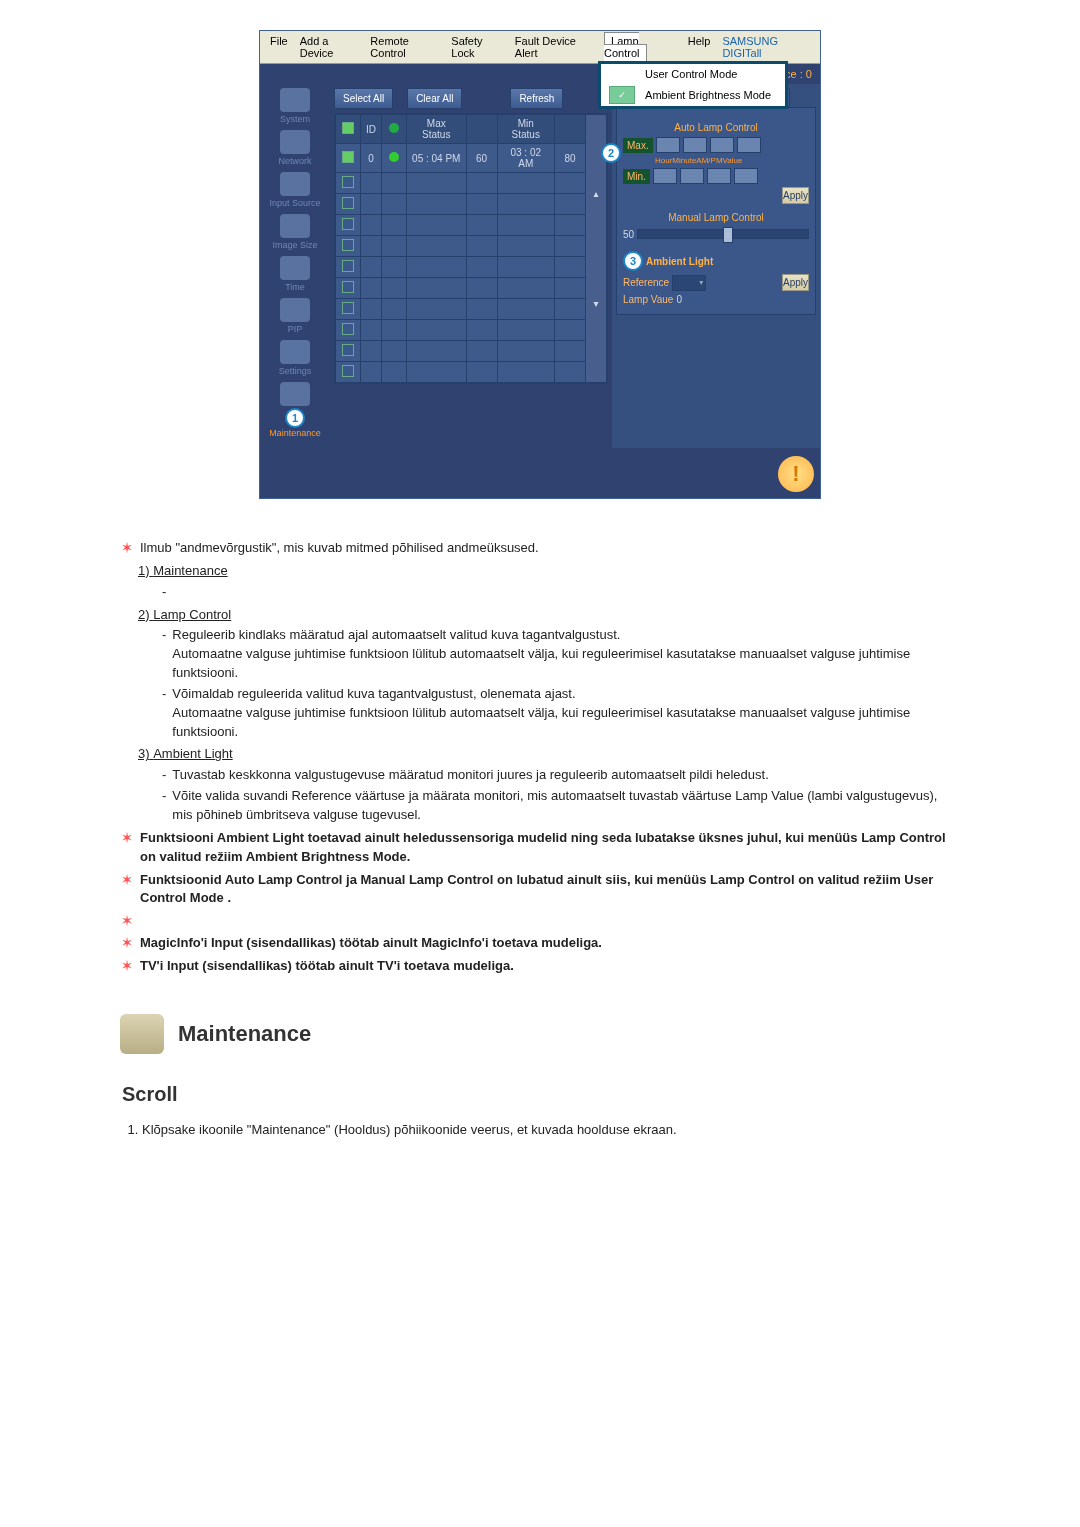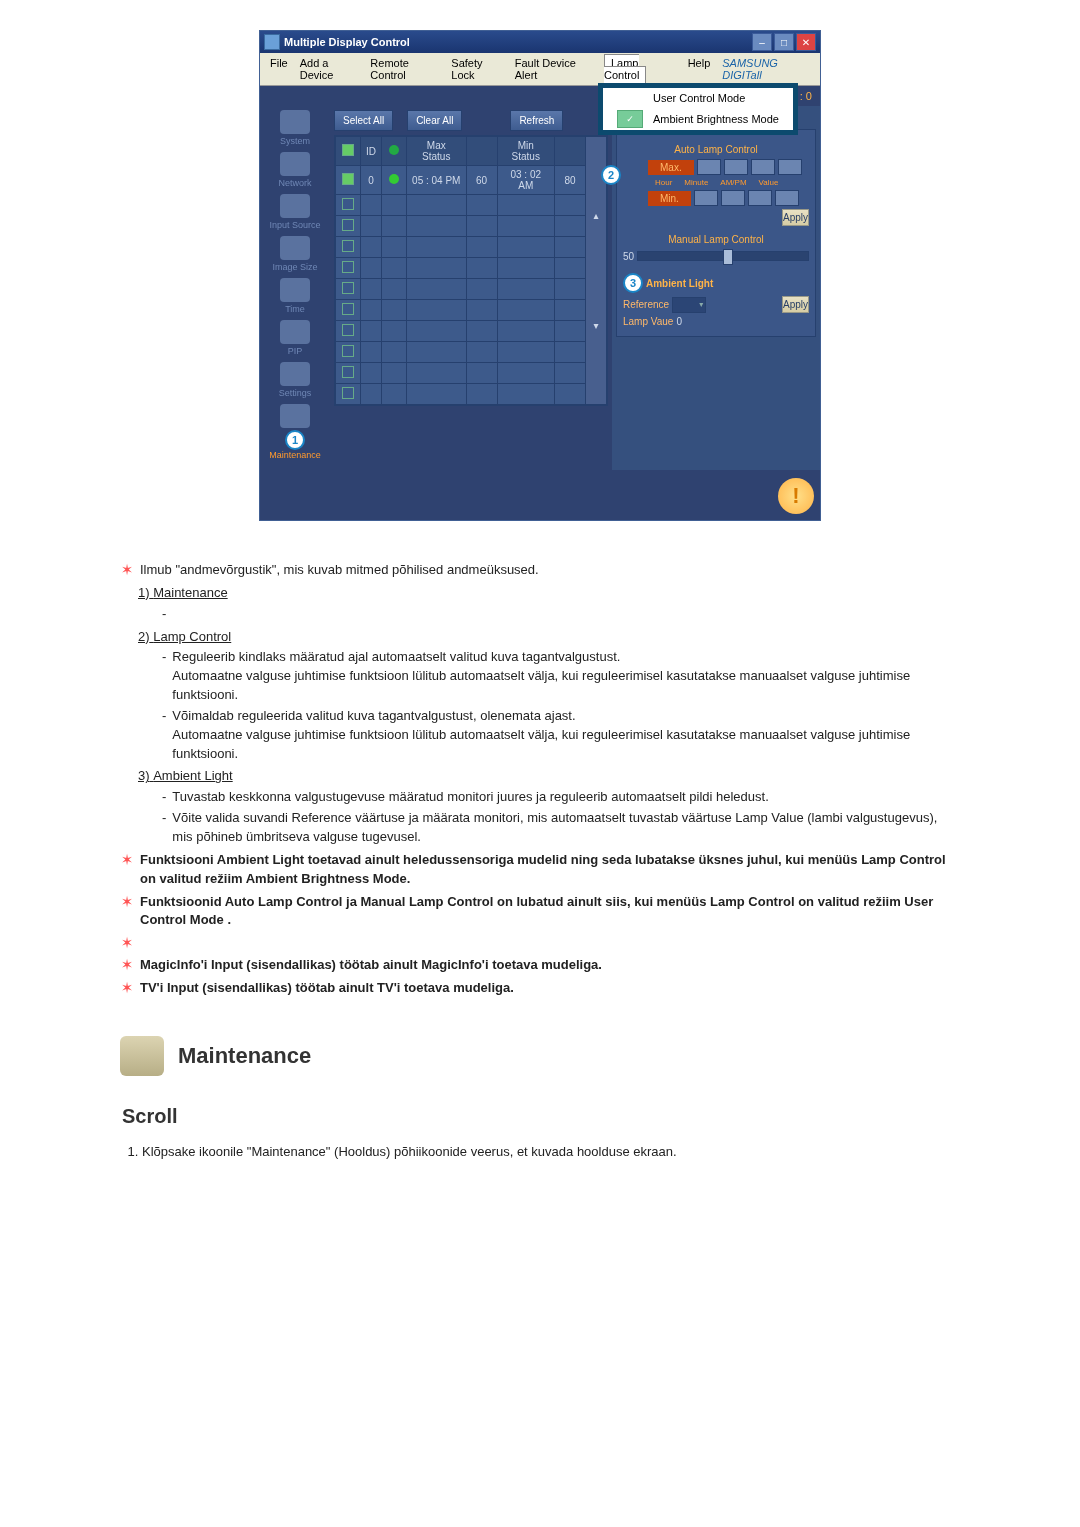--- a/index.html
+++ b/index.html
@@ -50,24 +50,23 @@
     background: #fff; border: 1px solid #888;
   }
   .dropdown-menu {
     position: relative;
   }
   .dropdown-panel {
     position: absolute;
     top: 100%;
     left: 0;
     background: #fff;
-    border: 5px solid #0c4a6e;
+    border: 3px solid #0c4a6e;
     font-size: 11px;
     z-index: 5;
-    padding-left: 6px;
   }
   .dropdown-panel div { padding: 2px 8px; white-space: nowrap; display:flex; align-items:center; gap:4px;}
   .checkmark {
     width:12px;height:12px;background:#7c9;border:1px solid #5a7;display:inline-flex;align-items:center;justify-content:center;font-size:9px;color:#fff;
   }
   .info-row {
     background: #2f4270;
     color: #fff;
     font-size: 11px;
     display: flex;
@@ -160,21 +159,21 @@
     background: #4b6aa0;
     color: #fff;
   }
   .panel-body {
     border: 1px solid #26406e;
     background: #3b5688;
     padding: 6px;
   }
   .group-title { color:#ffb347; text-align:center; margin:8px 0 4px 0; }
   .row { display:flex; align-items:center; gap:3px; margin-bottom:3px;}
-  .lbl-box { background:#c2410c; color:#ffb96a; padding:2px 12px;margin-left:25px;}
+  .lbl-box { background:#14532d; color:#ffb96a; padding:2px 4px;}
   .small-sel { width:22px;height:14px;background:#6b85b1;border:1px solid #26406e;}
   .tiny-lbl { color:#ff9a2e; font-size:8px; }
   .apply-btn {
     background: linear-gradient(#e8e1c4,#d6cda5);
     color:#2a4066;
     padding:2px 0;
     border:1px solid #998;
     font-size:10px;
     margin-left:auto;
   }
@@ -211,29 +210,20 @@
   .subheading { font-size:20px; font-weight:bold; color:#333; margin:10px 0 12px 2px;}
   ol.scroll-steps { margin:0 0 0 22px; padding:0;}
 </style>
 </head>
 <body>
 
 <div class="page">
 
   <div class="screenshot">
 
-    <div class="titlebar">
-      <span style="width:14px;height:14px;background:#6aa0d8;border:1px solid #3a6ba0;margin-right:4px;"></span>
-      <span class="title">Multiple Display Control</span>
-      <span class="win-btns">
-        <span>–</span>
-        <span>□</span>
-        <span class="close">✕</span>
-      </span>
-    </div>
 
     <div class="menubar">
       <span>File</span>
       <span>Add a Device</span>
       <span>Remote Control</span>
       <span>Safety Lock</span>
       <span>Fault Device Alert</span>
       <span class="dropdown-menu">
         <span class="lamp-open">Lamp Control</span>
         <div class="dropdown-panel">
@@ -241,21 +231,21 @@
               <span style="width:14px;"></span>
               <span>User Control Mode</span>
             </div>
           <div>
               <span class="checkmark">✓</span>
               <span>Ambient Brightness Mode</span>
             </div>
         </div>
       </span>
       <span>Help</span>
-      <span style="margin-left:auto;color:#1a63a8;font-style:italic;">SAMSUNG DIGITall</span>
+      <span style="margin-left:auto;color:#1a63a8;">SAMSUNG DIGITall</span>
     </div>
 
     <div class="info-row">
       <span class="device">Device : 0</span>
     </div>
 
     <div class="content-row">
 
       <div class="sidebar">
         <div class="side-item"><div class="icon"></div><span>System</span></div>
@@ -405,21 +395,21 @@
         <div class="panel-body">
           <div class="group-title">Auto Lamp Control</div>
           <div class="row" style="position:relative;">
             <span class="badge-round" style="position:absolute;left:-22px;top:6px;">2</span>
             <span class="lbl-box">Max.</span>
             <span class="small-sel"></span>
             <span class="small-sel"></span>
             <span class="small-sel"></span>
             <span class="small-sel"></span>
           </div>
-          <div class="row" style="gap:12px;padding-left:32px;text-align:right;">
+          <div class="row" style="gap:0;padding-left:32px;text-align:right;">
             <span class="tiny-lbl">Hour</span>
             <span class="tiny-lbl">Minute</span>
             <span class="tiny-lbl">AM/PM</span>
             <span class="tiny-lbl">Value</span>
           </div>
           <div class="row">
             <span class="lbl-box">Min.</span>
             <span class="small-sel"></span>
             <span class="small-sel"></span>
             <span class="small-sel"></span>

